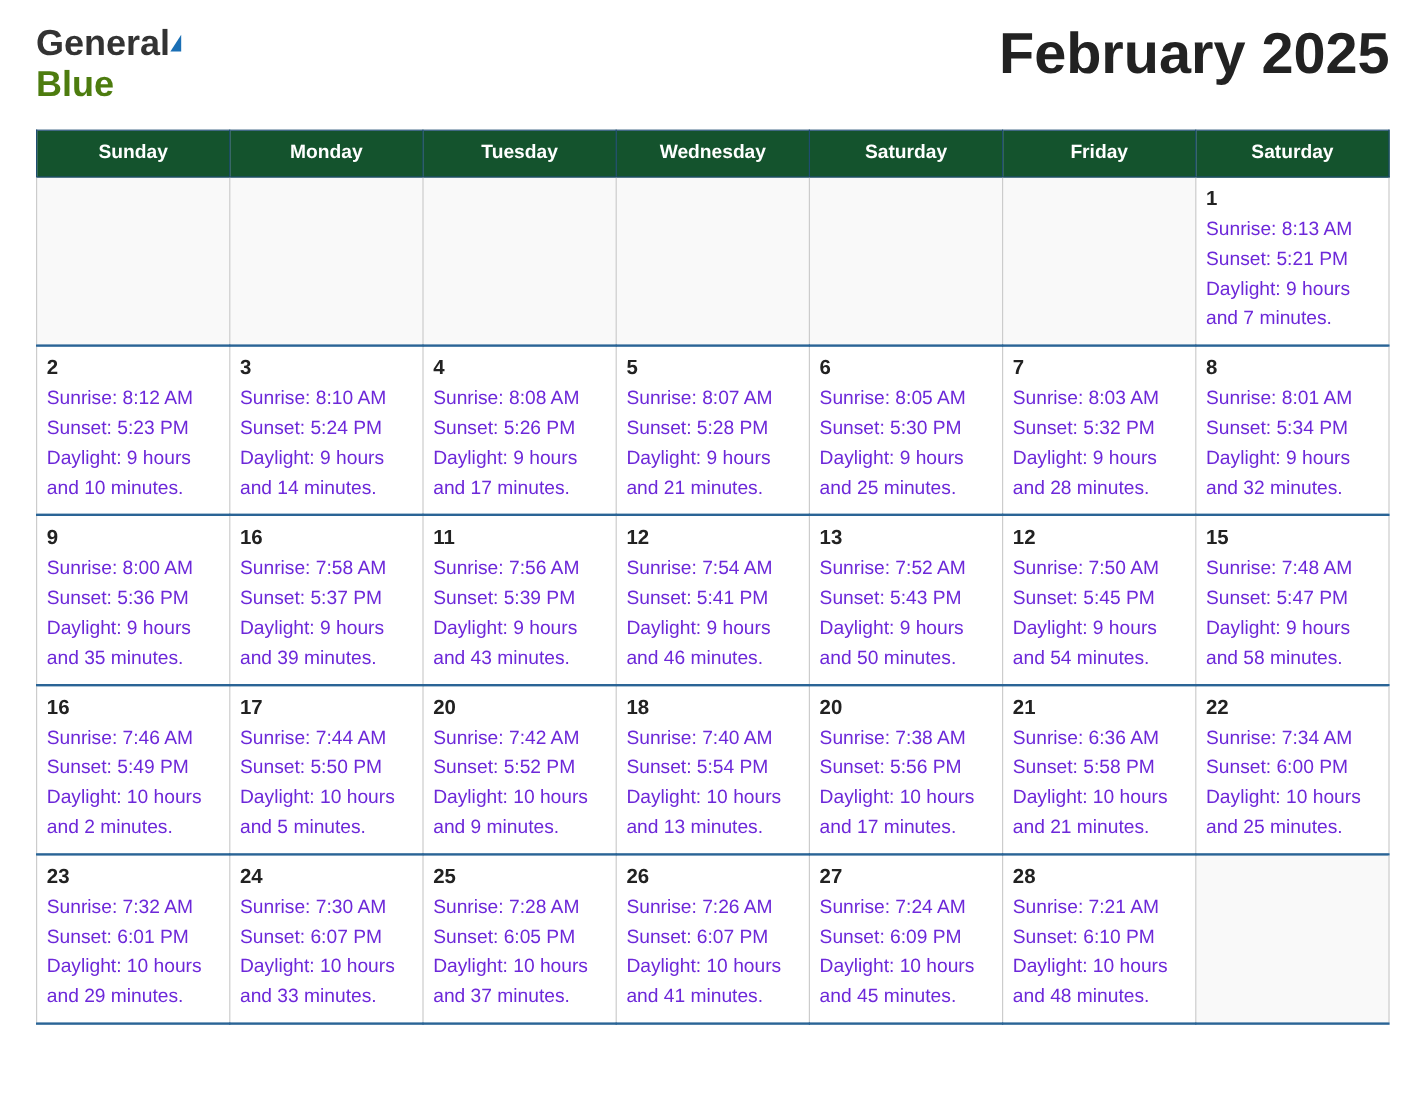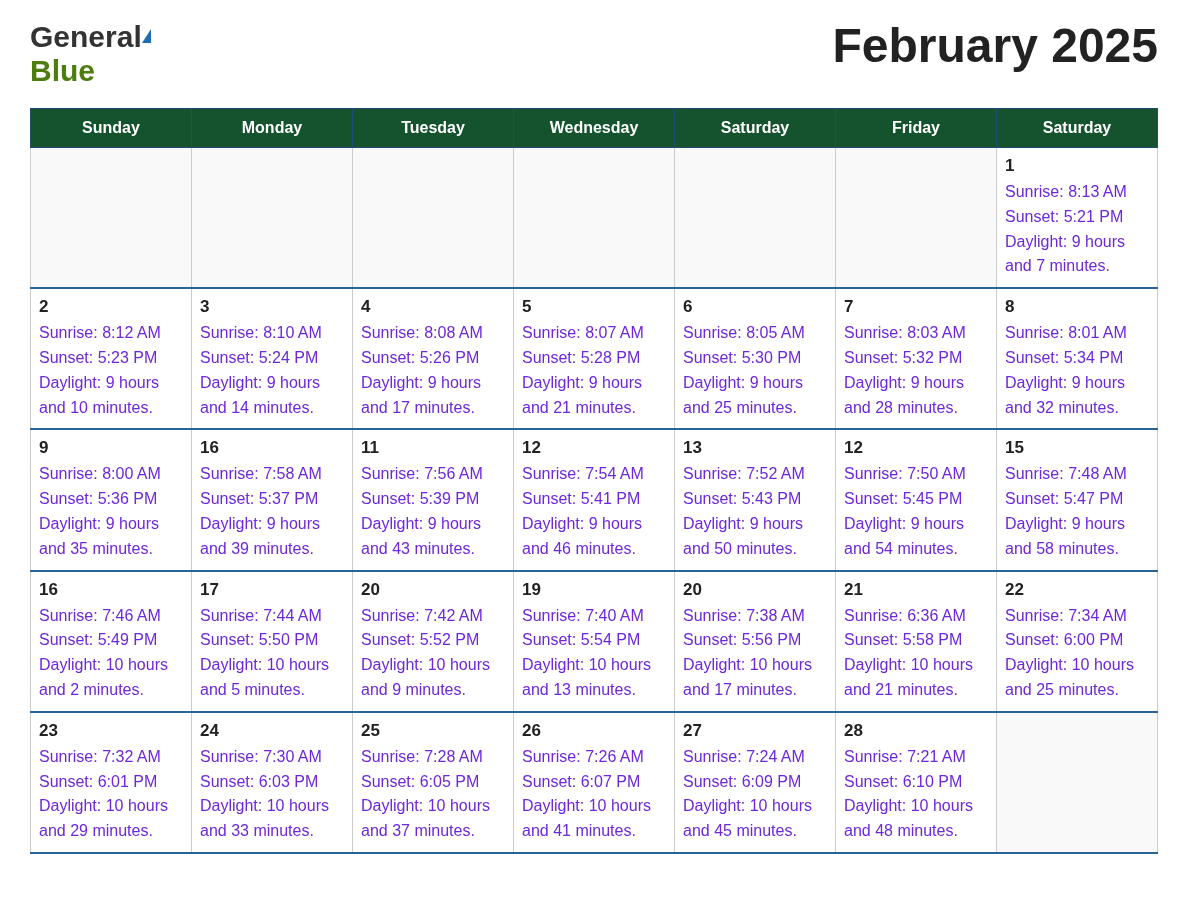--- a/index.html
+++ b/index.html
@@ -246,21 +246,21 @@
 Sunset: 5:50 PM
 Daylight: 10 hours and 5 minutes.</div>
         </td>
         <td>
           <div class="day-number">20</div>
           <div class="day-info">Sunrise: 7:42 AM
 Sunset: 5:52 PM
 Daylight: 10 hours and 9 minutes.</div>
         </td>
         <td>
-          <div class="day-number">19</div>
+          <div class="day-number">18</div>
           <div class="day-info">Sunrise: 7:40 AM
 Sunset: 5:54 PM
 Daylight: 10 hours and 13 minutes.</div>
         </td>
         <td>
           <div class="day-number">20</div>
           <div class="day-info">Sunrise: 7:38 AM
 Sunset: 5:56 PM
 Daylight: 10 hours and 17 minutes.</div>
         </td>
@@ -280,21 +280,21 @@
       <tr>
         <td>
           <div class="day-number">23</div>
           <div class="day-info">Sunrise: 7:32 AM
 Sunset: 6:01 PM
 Daylight: 10 hours and 29 minutes.</div>
         </td>
         <td>
           <div class="day-number">24</div>
           <div class="day-info">Sunrise: 7:30 AM
-Sunset: 6:03 PM
+Sunset: 6:07 PM
 Daylight: 10 hours and 33 minutes.</div>
         </td>
         <td>
           <div class="day-number">25</div>
           <div class="day-info">Sunrise: 7:28 AM
 Sunset: 6:05 PM
 Daylight: 10 hours and 37 minutes.</div>
         </td>
         <td>
           <div class="day-number">26</div>

